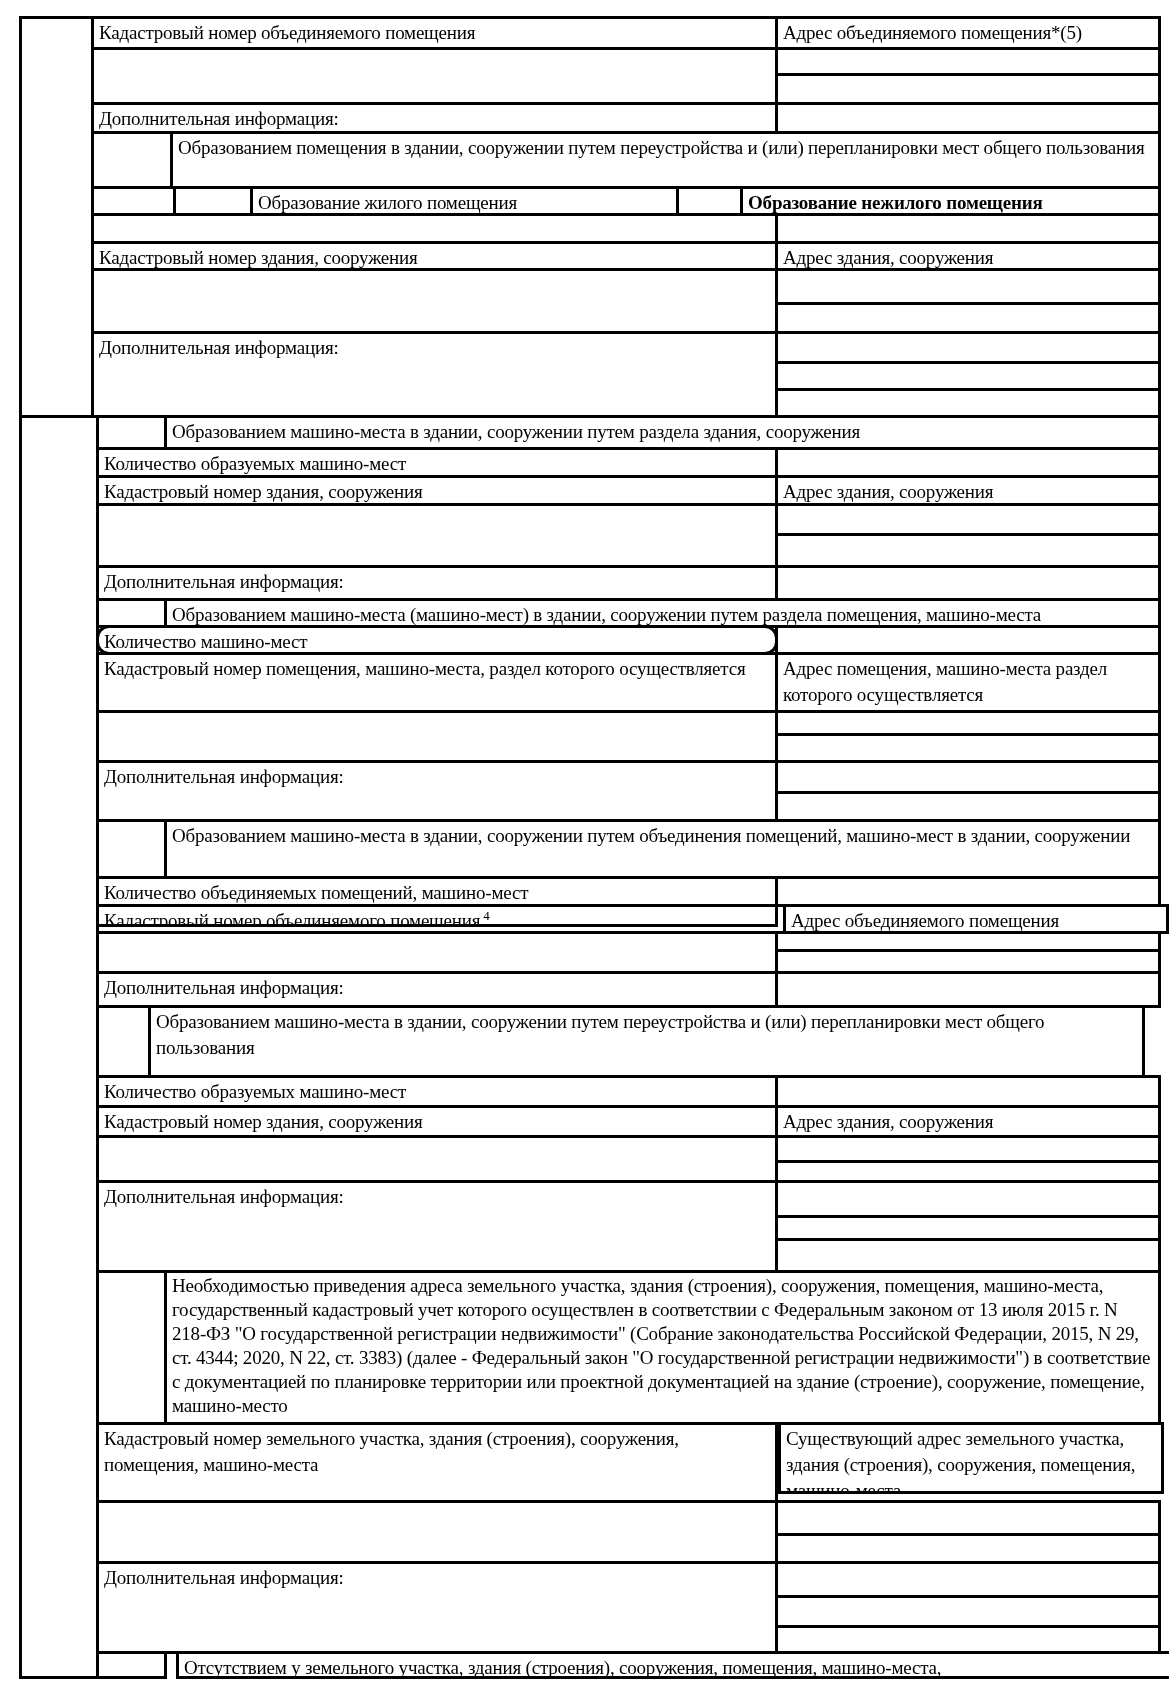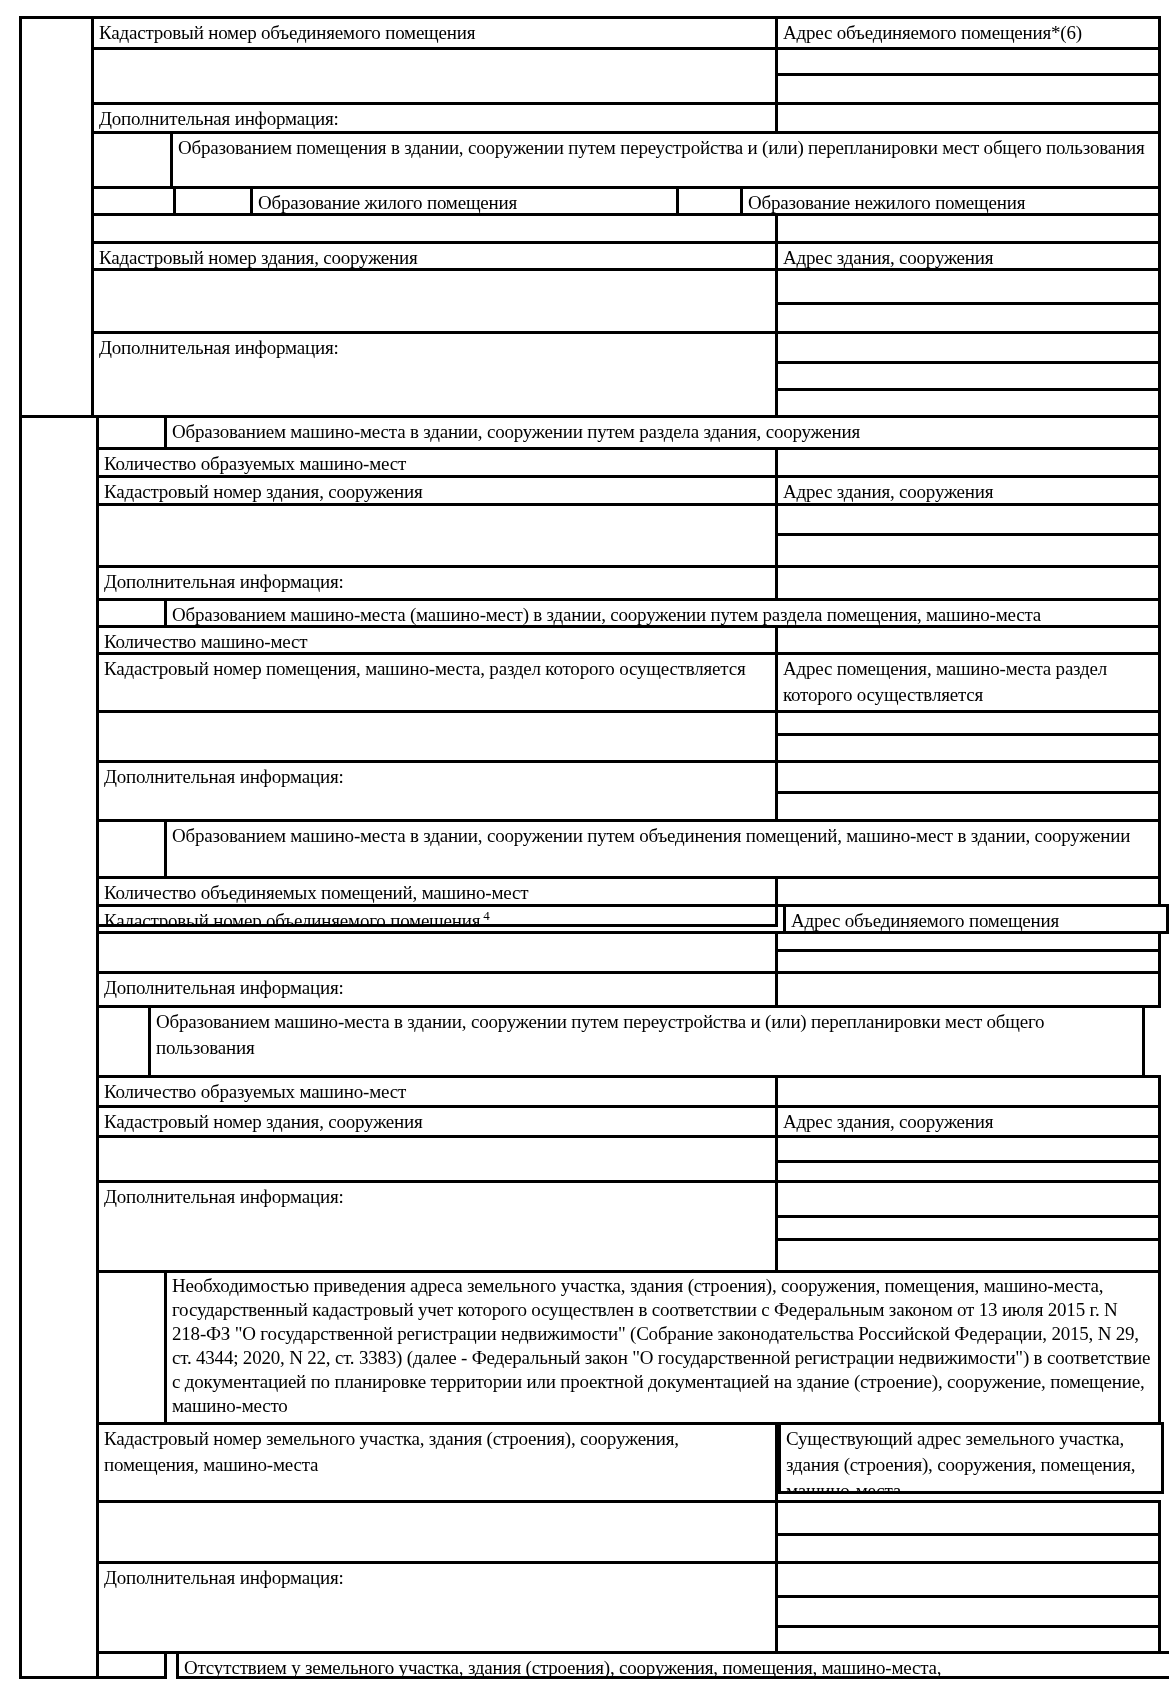--- a/index.html
+++ b/index.html
@@ -35,33 +35,33 @@
     line-height: 0;
     margin-left: 3px;
   }
 </style>
 </head>
 <body>
 
 <div id="form-page">
     <div class="cell margin" style="left: 19px; top: 16px; width: 75px; height: 402px;"></div>
     <div class="cell label" style="left: 91px; top: 16px; width: 687px; height: 34px;"><span>Кадастровый номер объединяемого помещения</span></div>
-    <div class="cell label" style="left: 775px; top: 16px; width: 386px; height: 34px;"><span>Адрес объединяемого помещения*(6)</span></div>
+    <div class="cell label" style="left: 775px; top: 16px; width: 386px; height: 34px;"><span>Адрес объединяемого помещения*(5)</span></div>
     <div class="cell field" style="left: 91px; top: 47px; width: 687px; height: 58px;"></div>
     <div class="cell field" style="left: 775px; top: 47px; width: 386px; height: 29px;"></div>
     <div class="cell field" style="left: 775px; top: 73px; width: 386px; height: 32px;"></div>
     <div class="cell label" style="left: 91px; top: 102px; width: 687px; height: 32px;"><span>Дополнительная информация:</span></div>
     <div class="cell field" style="left: 775px; top: 102px; width: 386px; height: 32px;"></div>
     <div class="cell checkbox" style="left: 91px; top: 131px; width: 82px; height: 58px;"></div>
     <div class="cell option" style="left: 170px; top: 131px; width: 991px; height: 58px;"><span>Образованием помещения в здании, сооружении путем переустройства и (или) перепланировки мест общего пользования</span></div>
     <div class="cell checkbox" style="left: 91px; top: 186px; width: 85px; height: 30px;"></div>
     <div class="cell checkbox" style="left: 173px; top: 186px; width: 80px; height: 30px;"></div>
     <div class="cell option" style="left: 250px; top: 186px; width: 429px; height: 30px;"><span>Образование жилого помещения</span></div>
     <div class="cell checkbox" style="left: 676px; top: 186px; width: 67px; height: 30px;"></div>
-    <div class="cell option" style="left: 740px; top: 186px; width: 421px; height: 30px;"><span>Образование нежилого помещения</span></div>
+    <div class="cell option" style="left: 740px; top: 186px; width: 421px; height: 30px; font-weight: bold;"><span>Образование нежилого помещения</span></div>
     <div class="cell field" style="left: 775px; top: 213px; width: 386px; height: 31px;"></div>
     <div class="cell label" style="left: 91px; top: 241px; width: 687px; height: 30px;"><span>Кадастровый номер здания, сооружения</span></div>
     <div class="cell label" style="left: 775px; top: 241px; width: 386px; height: 30px;"><span>Адрес здания, сооружения</span></div>
     <div class="cell field" style="left: 91px; top: 268px; width: 687px; height: 66px;"></div>
     <div class="cell field" style="left: 775px; top: 268px; width: 386px; height: 37px;"></div>
     <div class="cell field" style="left: 775px; top: 302px; width: 386px; height: 32px;"></div>
     <div class="cell label" style="left: 91px; top: 331px; width: 687px; height: 87px;"><span>Дополнительная информация:</span></div>
     <div class="cell field" style="left: 775px; top: 331px; width: 386px; height: 33px;"></div>
     <div class="cell field" style="left: 775px; top: 361px; width: 386px; height: 30px;"></div>
     <div class="cell field" style="left: 775px; top: 388px; width: 386px; height: 30px;"></div>
@@ -72,21 +72,21 @@
     <div class="cell field" style="left: 775px; top: 447px; width: 386px; height: 31px;"></div>
     <div class="cell label" style="left: 96px; top: 475px; width: 682px; height: 31px;"><span>Кадастровый номер здания, сооружения</span></div>
     <div class="cell label" style="left: 775px; top: 475px; width: 386px; height: 31px;"><span>Адрес здания, сооружения</span></div>
     <div class="cell field" style="left: 96px; top: 503px; width: 682px; height: 65px;"></div>
     <div class="cell field" style="left: 775px; top: 503px; width: 386px; height: 33px;"></div>
     <div class="cell field" style="left: 775px; top: 533px; width: 386px; height: 35px;"></div>
     <div class="cell label" style="left: 96px; top: 565px; width: 682px; height: 36px;"><span>Дополнительная информация:</span></div>
     <div class="cell field" style="left: 775px; top: 565px; width: 386px; height: 36px;"></div>
     <div class="cell checkbox" style="left: 96px; top: 598px; width: 71px; height: 30px;"></div>
     <div class="cell option" style="left: 164px; top: 598px; width: 997px; height: 30px;"><span>Образованием машино-места (машино-мест) в здании, сооружении путем раздела помещения, машино-места</span></div>
-    <div class="cell label" style="left: 96px; top: 625px; width: 682px; height: 30px;"><span>Количество машино-мест</span></div>
+    <div class="cell label" style="left: 96px; top: 625px; width: 682px; height: 30px; border-radius: 13px;"><span>Количество машино-мест</span></div>
     <div class="cell field" style="left: 775px; top: 625px; width: 386px; height: 30px;"></div>
     <div class="cell label" style="left: 96px; top: 652px; width: 682px; height: 61px;"><span>Кадастровый номер помещения, машино-места, раздел которого осуществляется</span></div>
     <div class="cell label" style="left: 775px; top: 652px; width: 386px; height: 61px;"><span>Адрес помещения, машино-места раздел которого осуществляется</span></div>
     <div class="cell field" style="left: 96px; top: 710px; width: 682px; height: 53px;"></div>
     <div class="cell field" style="left: 775px; top: 710px; width: 386px; height: 26px;"></div>
     <div class="cell field" style="left: 775px; top: 733px; width: 386px; height: 30px;"></div>
     <div class="cell label" style="left: 96px; top: 760px; width: 682px; height: 62px;"><span>Дополнительная информация:</span></div>
     <div class="cell field" style="left: 775px; top: 760px; width: 386px; height: 34px;"></div>
     <div class="cell field" style="left: 775px; top: 791px; width: 386px; height: 31px;"></div>
     <div class="cell checkbox" style="left: 96px; top: 819px; width: 71px; height: 60px;"></div>

